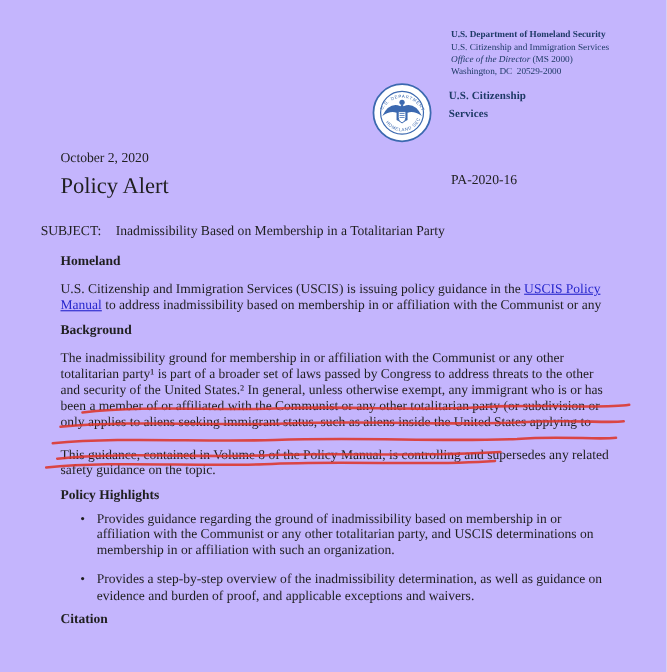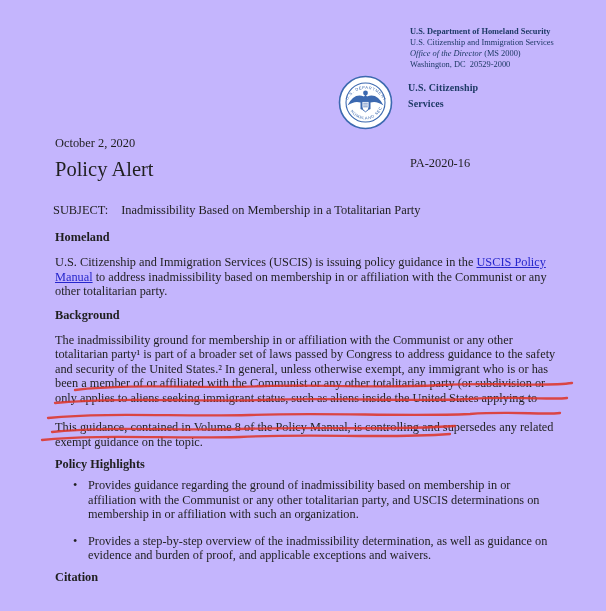--- a/index.html
+++ b/index.html
@@ -10,21 +10,21 @@
   }
   
   .agency-block{position:absolute;left:410px;top:26px;color:var(--navy);font-size:8.4px;line-height:11px;width:190px;}
   .agency-block .b{font-weight:bold;}
   .agency-block .i{font-style:italic;}
   .seal{position:absolute;left:338px;top:75px;width:55px;height:55px;}
   .wordmark{position:absolute;left:408px;top:80px;color:var(--navy);font-weight:bold;font-size:10px;line-height:15.6px;letter-spacing:.1px;}
   .date-line{position:absolute;left:55px;top:136px;font-size:12.4px;}
   .policy-number{position:absolute;left:410px;top:136px;font-size:12.4px;margin-top:20px;}
   .doc-title{position:absolute;left:55px;top:157px;font-size:20.5px;line-height:24px;}
-  .subject{position:absolute;left:53px;top:203px;font-size:12.4px;}
+  .subject{position:absolute;left:37px;top:203px;font-size:12.4px;}
   .subject .lbl{margin-right:13px;}
   
   .content{position:absolute;left:55px;top:228px;width:530px;font-size:12.3px;line-height:14.5px;}
   .sec-h{font-weight:bold;line-height:15px;}
   .h-purpose{margin:2px 0 10px;}
   .h-background{margin:9px 0 10px;}
   .h-ph{margin:8px 0 6px;}
   .h-citation{margin-top:7px;}
   .ln{white-space:nowrap;}
   .doc-link{color:var(--link);text-decoration:underline;cursor:pointer;}
@@ -80,44 +80,43 @@
     <span class="lbl">SUBJECT:</span><span>Inadmissibility Based on Membership in a Totalitarian Party</span>
   </div>
 
   <div class="content">
 
     <div class="sec-h h-purpose">Homeland</div>
 
     <div>
       <div class="ln"><span>U.S. Citizenship and Immigration Services (USCIS) is issuing policy guidance in the </span><span class="doc-link">USCIS Policy</span></div>
       <div class="ln"><span class="doc-link">Manual</span><span> to address inadmissibility based on membership in or affiliation with the Communist or any</span></div>
-      <div class="ln">other totalitarian party.</div>
     </div>
 
     <div class="sec-h h-background">Background</div>
 
     <div class="bg-wrap">
       <div class="ln">The inadmissibility ground for membership in or affiliation with the Communist or any other</div>
-      <div class="ln">totalitarian party¹ is part of a broader set of laws passed by Congress to address guidance to the safety</div>
+      <div class="ln">totalitarian party¹ is part of a broader set of laws passed by Congress to address threats to the other</div>
       <div class="ln">and security of the United States.² In general, unless otherwise exempt, any immigrant who is or has</div>
       <div class="ln">been a member of or affiliated with the Communist or any other totalitarian party (or subdivision or</div>
       <div class="ln">only applies to aliens seeking immigrant status, such as aliens inside the United States applying to</div>
 
       <svg class="annot-svg" viewBox="0 0 545 115">
         <path d="M35 57 C95 50 160 56 225 53 C290 51 335 56 400 52 C455 49 505 54 532 50"></path>
         <path d="M15 70 C80 64 150 69 220 67 C300 64 360 69 430 66 C480 63 512 67 527 65"></path>
         <path d="M8 85 C70 79 140 84 210 82 C290 79 360 84 430 81 C472 78 502 82 520 80"></path>
         <path d="M12 99 C70 93 130 98 200 96 C270 93 335 98 415 93"></path>
         <path d="M2 107 C60 101 130 106 200 104 C280 100 340 106 410 101"></path>
       </svg>
     </div>
 
     <div class="guidance">
       <div class="ln">This guidance, contained in Volume 8 of the Policy Manual, is controlling and supersedes any related</div>
-      <div class="ln">exempt guidance on the topic.</div>
+      <div class="ln">safety guidance on the topic.</div>
     </div>
 
     <div class="sec-h h-ph">Policy Highlights</div>
 
     <div>
       <div class="bullet">
         <span class="mark">•</span>
         <div>
           <div class="ln">Provides guidance regarding the ground of inadmissibility based on membership in or</div>
           <div class="ln">affiliation with the Communist or any other totalitarian party, and USCIS determinations on</div>

